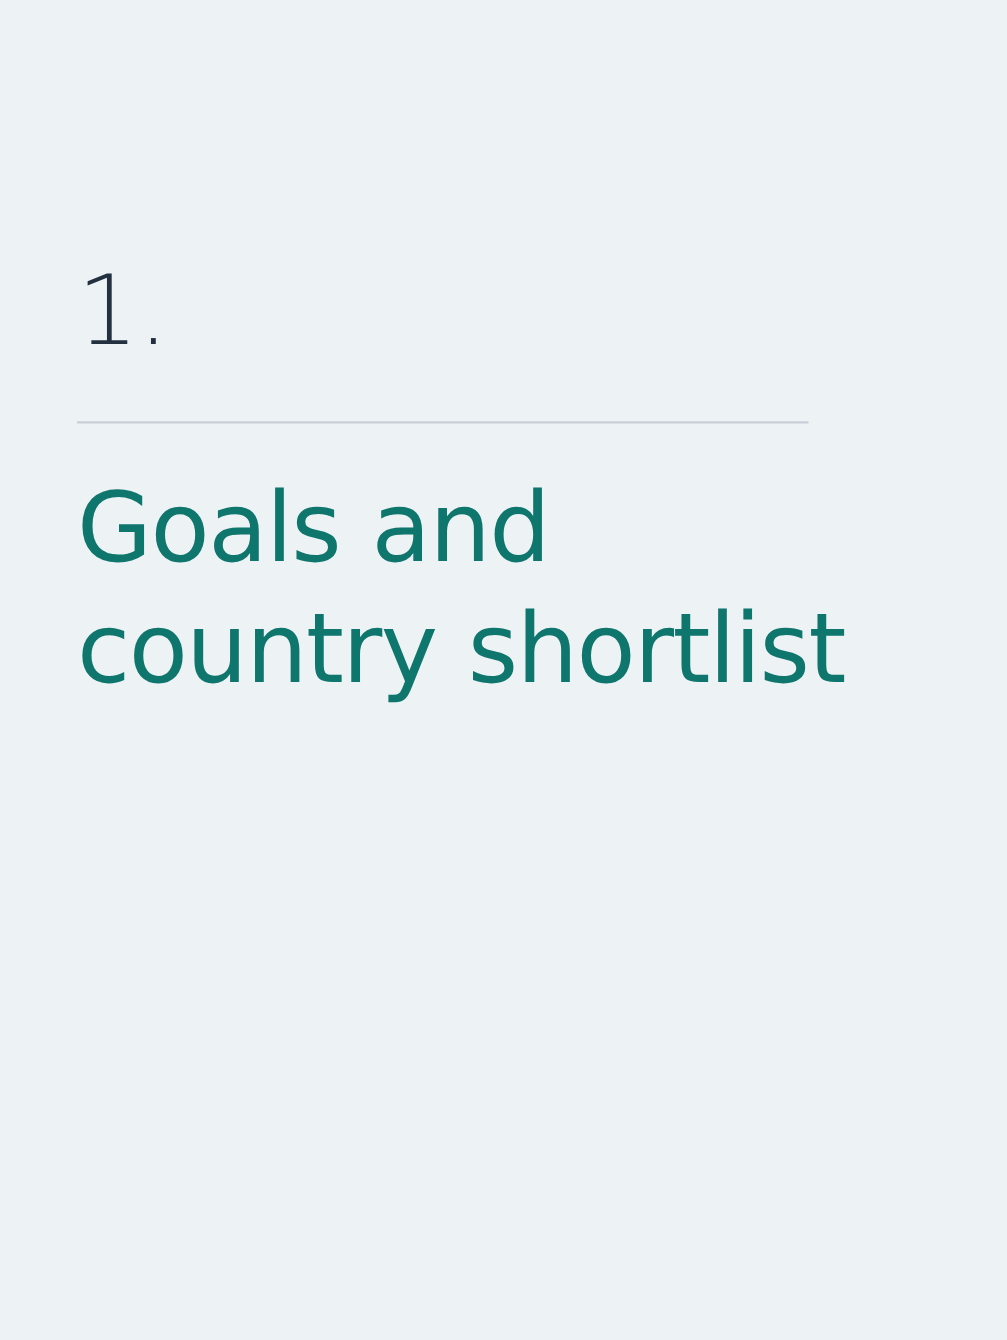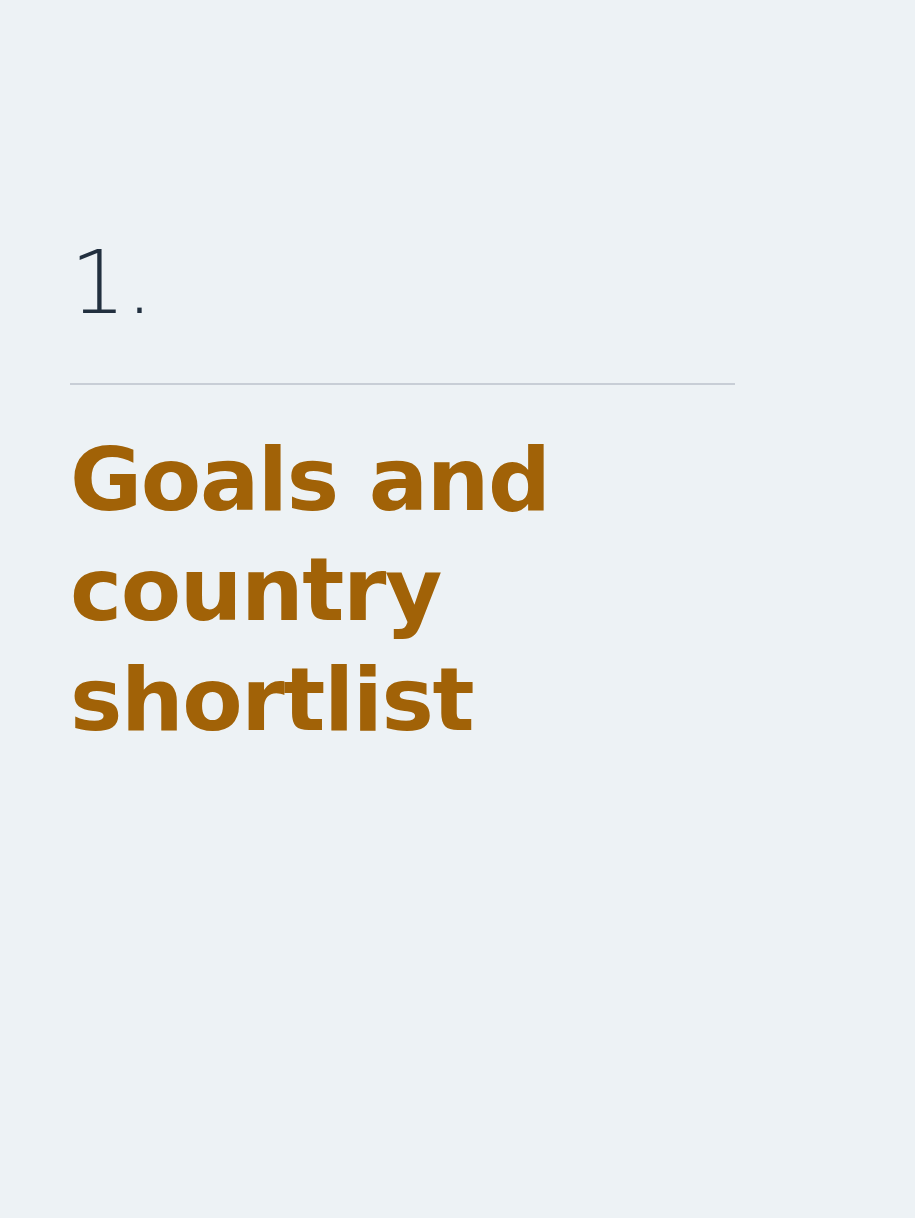--- a/index.html
+++ b/index.html
@@ -49,23 +49,23 @@
     height: 2px;
     background: #c8ced6;
     margin: 54px 0 0 0;
     border: 0;
     padding: 0;
   }
 
   .section-title {
     font-size: 88px;
     line-height: 1.25;
-    font-weight: 700;
+    font-weight: 400;
     letter-spacing: -1.4px;
-    color: #a16207;
+    color: #0f766e;
     margin: 40px 0 0 0;
     padding: 0;
     max-width: 720px;
     word-spacing: 2px;
   }
 </style>
 </head>
 <body>
 
 <div class="slide">

